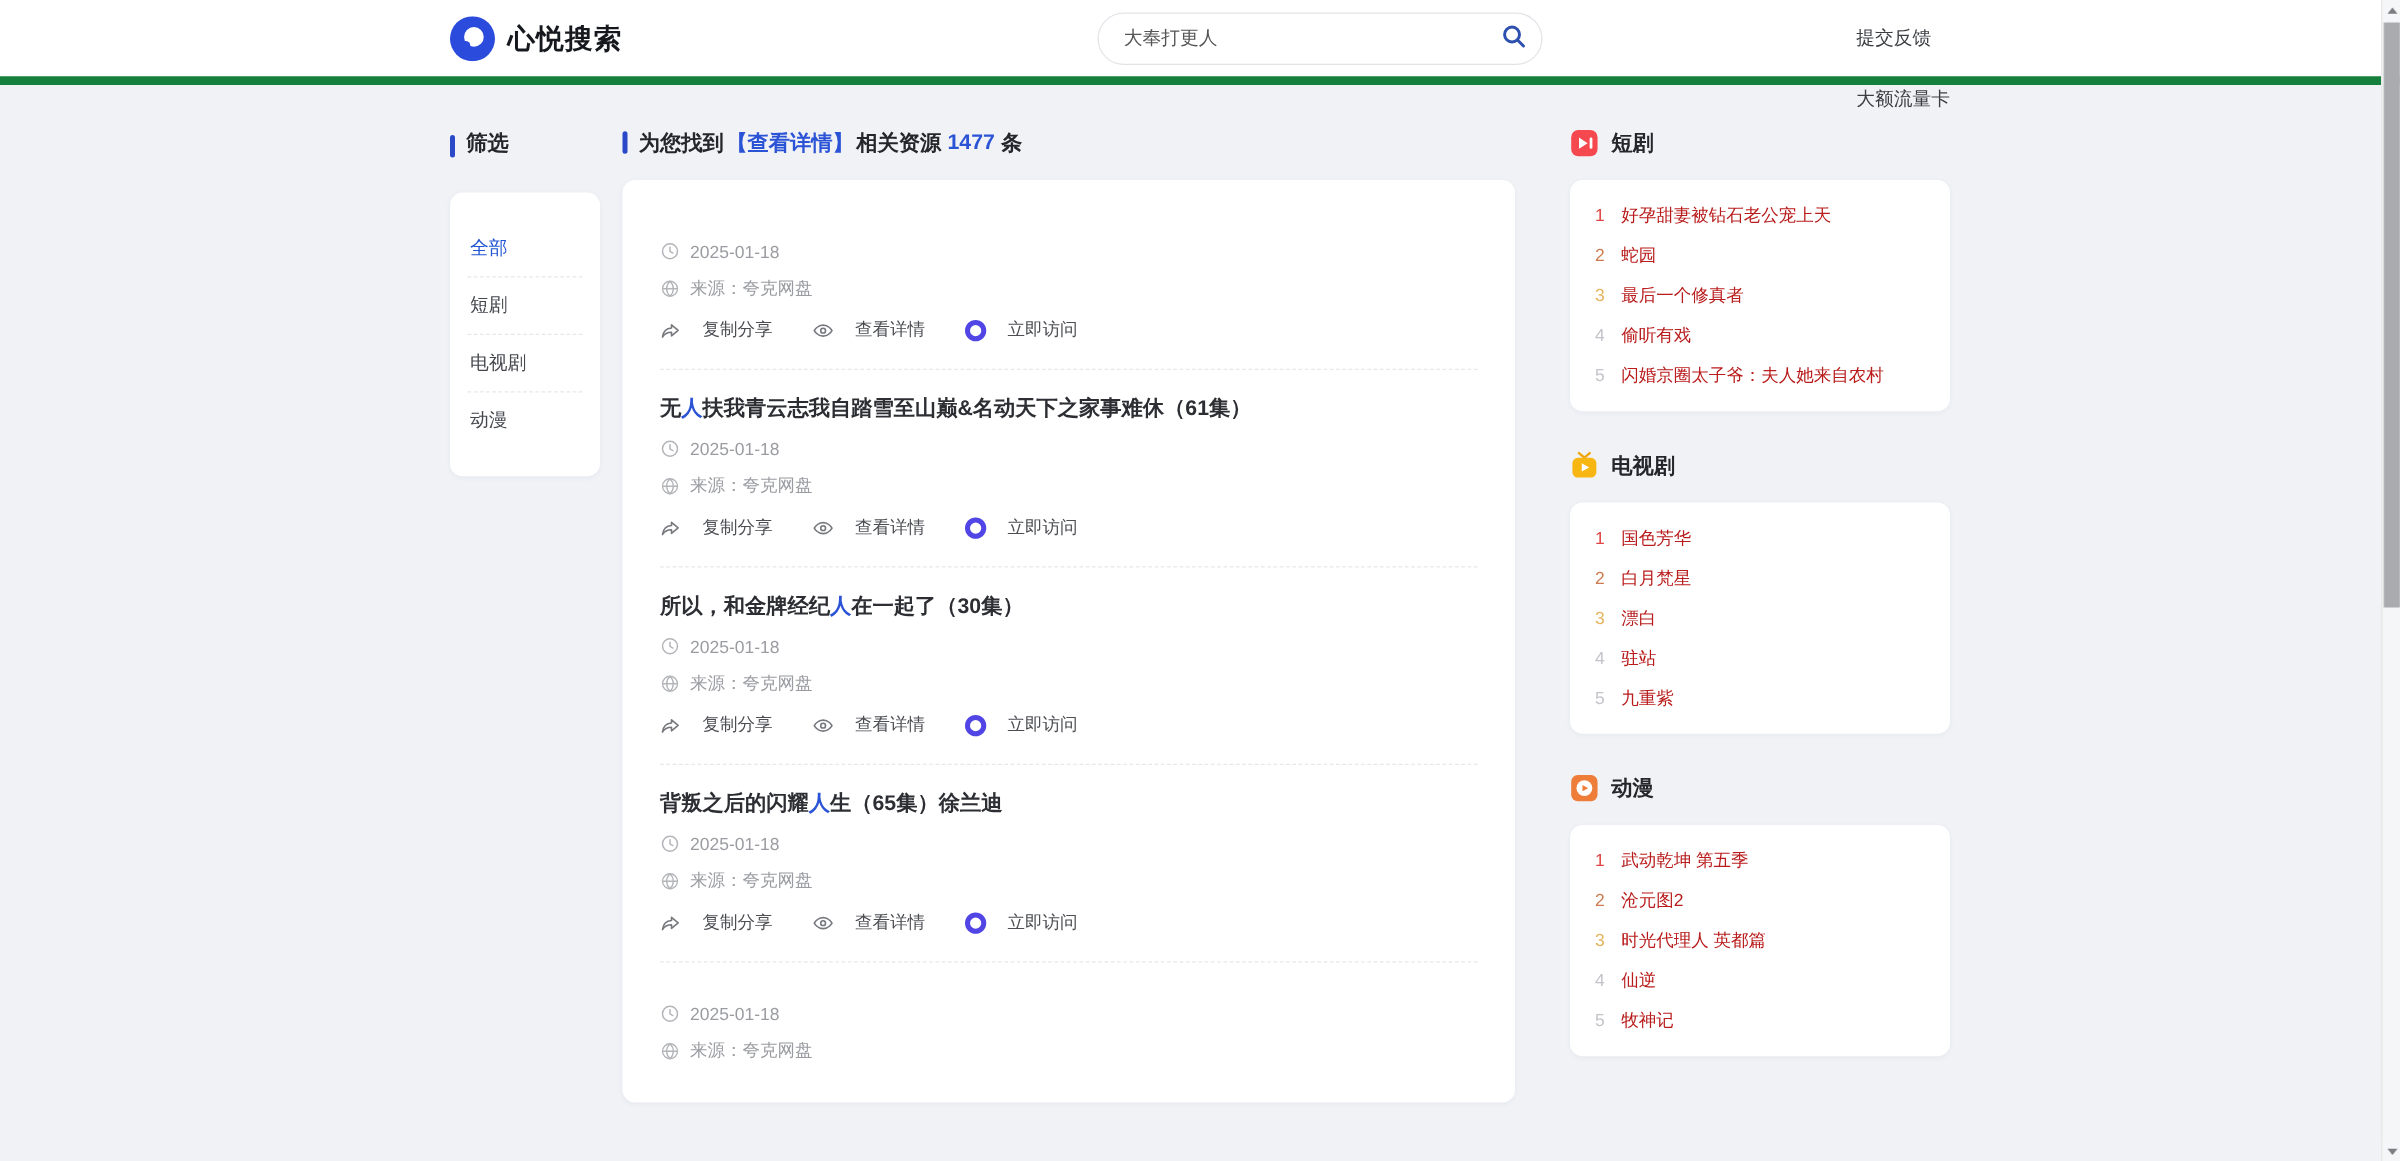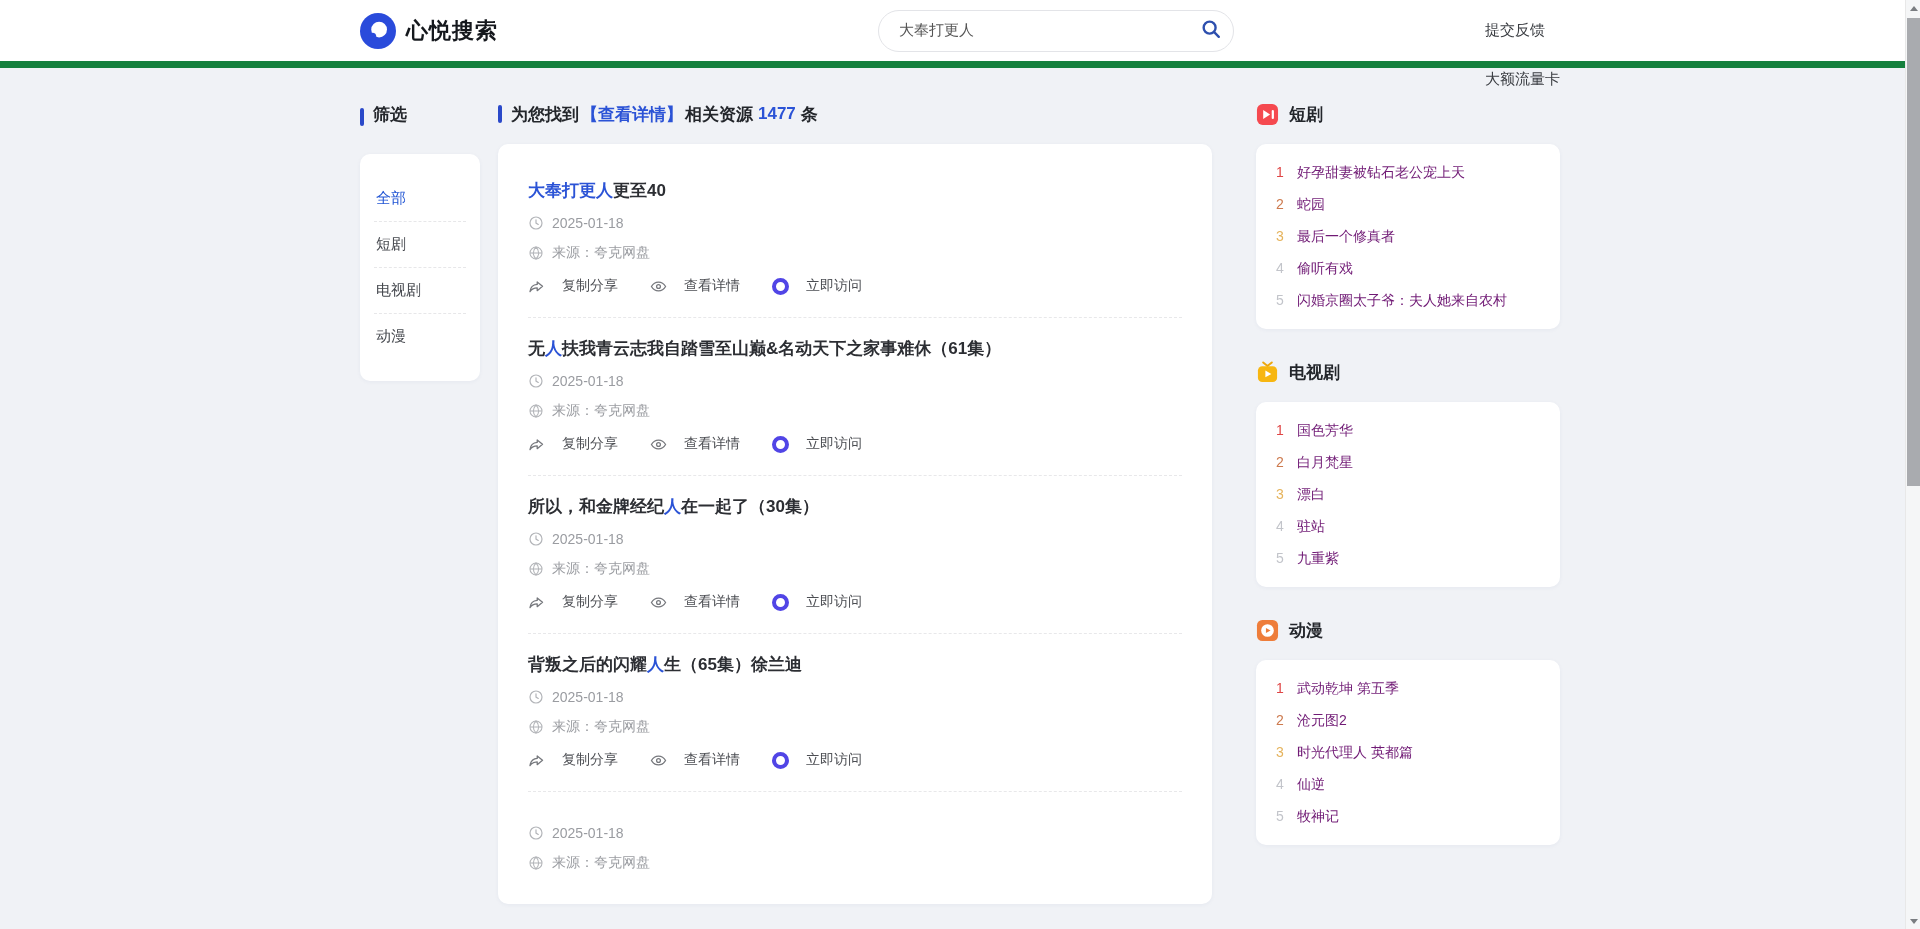--- a/index.html
+++ b/index.html
@@ -98,21 +98,21 @@
   .rank-head { display:flex; align-items:center; gap:10px; height:24px; margin-bottom:18px; }
   .rank-head svg { width:23px; height:23px; flex:none; }
   .rank-title { font-size:17px; font-weight:bold; color:#23262b; }
   .rank-card { padding:19px 18px; }
   .rank-row { display:flex; align-items:flex-start; gap:11px; cursor:pointer; }
   .rank-row + .rank-row { margin-top:13px; }
   .rank-num { font-size:14px; width:12px; flex:none; text-align:center; color:#c2c4ca; line-height:19px; }
   .rank-row:nth-child(1) .rank-num { color:#df4545; }
   .rank-row:nth-child(2) .rank-num { color:#cd7a4e; }
   .rank-row:nth-child(3) .rank-num { color:#e5b35c; }
-  .rank-label { font-size:14px; color:#701a75; line-height:19px; }
+  .rank-label { font-size:14px; color:#b91c1c; line-height:19px; }
 
   
   .scrollbar { position:fixed; top:0; right:0; width:15px; height:929px; background:#f5f6f7; border-left:1px solid #e8e8e8; z-index:50; }
   .sb-arrow { position:absolute; left:0; width:15px; height:16px; background:#f5f6f7; display:flex; align-items:center; justify-content:center; cursor:pointer; }
   .sb-arrow.up { top:0; }
   .sb-arrow.down { bottom:0; }
   .sb-tri-up { width:0; height:0; border-left:4px solid transparent; border-right:4px solid transparent; border-bottom:5px solid #7a7d81; }
   .sb-tri-down { width:0; height:0; border-left:4px solid transparent; border-right:4px solid transparent; border-top:5px solid #7a7d81; }
   .sb-thumb { position:absolute; left:1px; top:18px; width:13px; height:468px; background:#a9abaf; cursor:pointer; }
 </style>
@@ -175,21 +175,20 @@
         <span class="kw">【查看详情】</span>
         <span>相关资源</span>
         <span class="cnt">1477</span>
         <span>条</span>
       </span>
     </div>
 
     <div class="card results-card">
       <div id="results-list">
           <div class="result-item">
-    <h3 class="result-title"><span class="hl">大奉打更人</span><span>更至40</span></h3>
     <div class="meta-row">
       <span>
         <svg viewBox="0 0 24 24" fill="none" stroke="currentColor" stroke-width="1.8" stroke-linecap="round" style="width:16px;height:16px;color:#b3b5b9;display:block;">
           <circle cx="12" cy="12" r="9"></circle>
                   <path d="M12 7.2v5l3.4 2"></path>
         </svg>
       </span>
       <span class="meta-text">2025-01-18</span>
     </div>
     <div class="meta-row">

